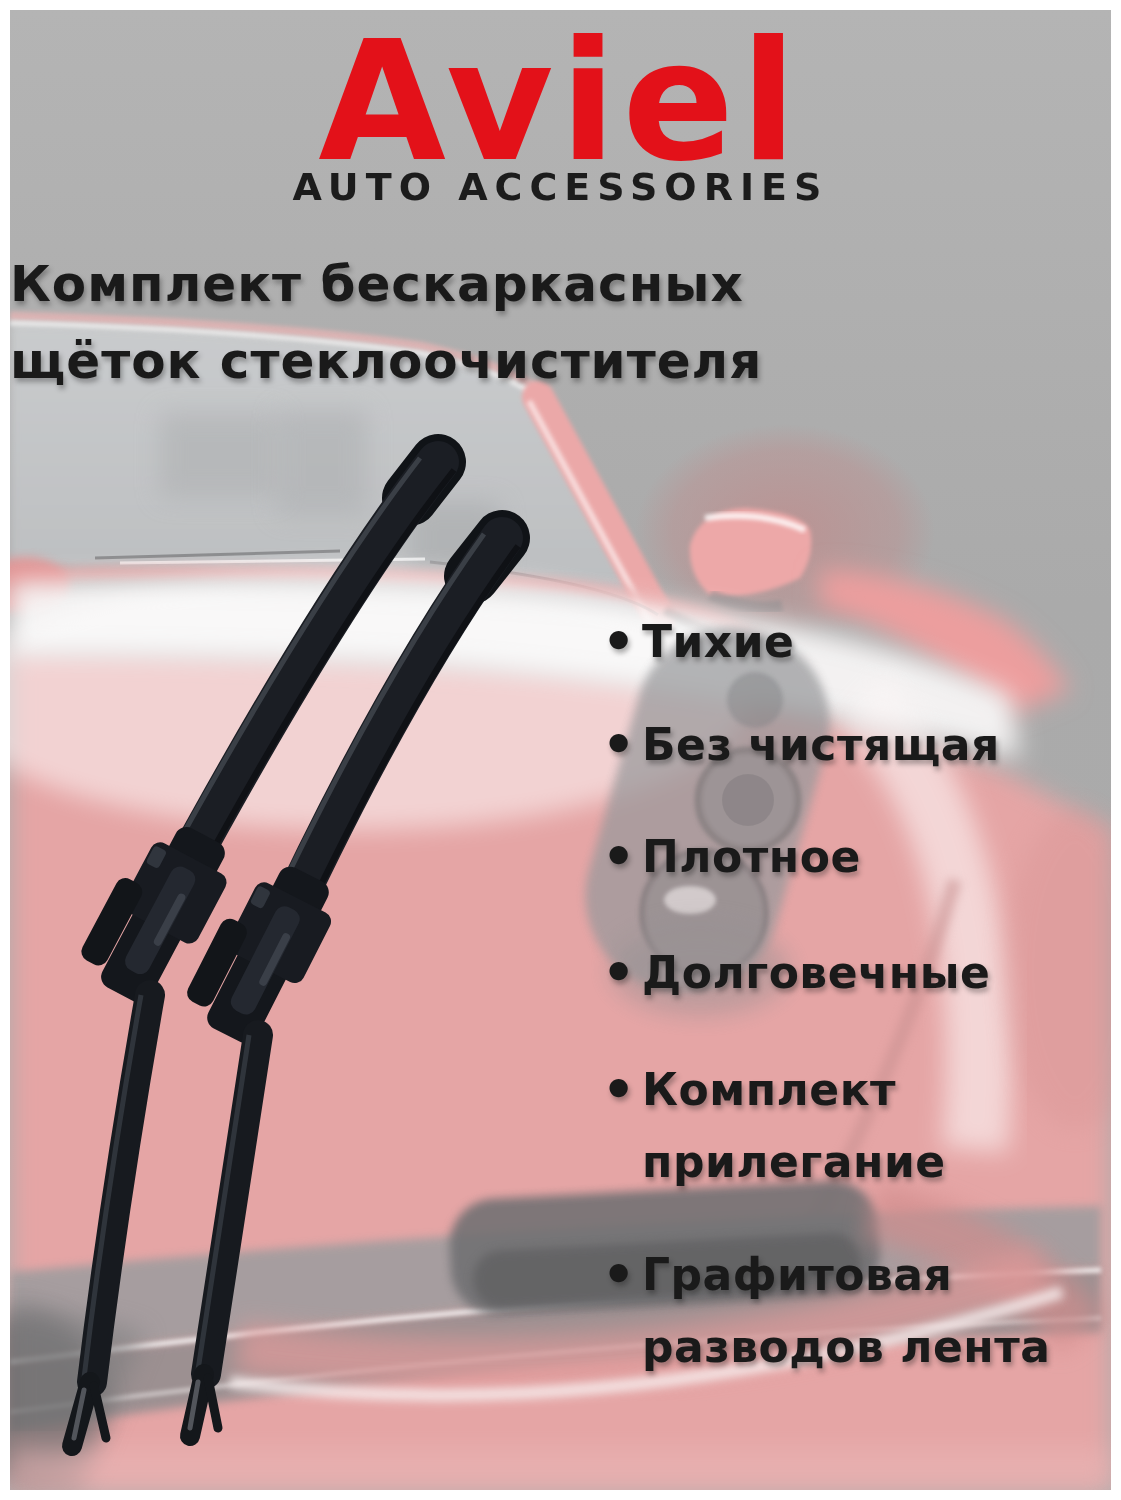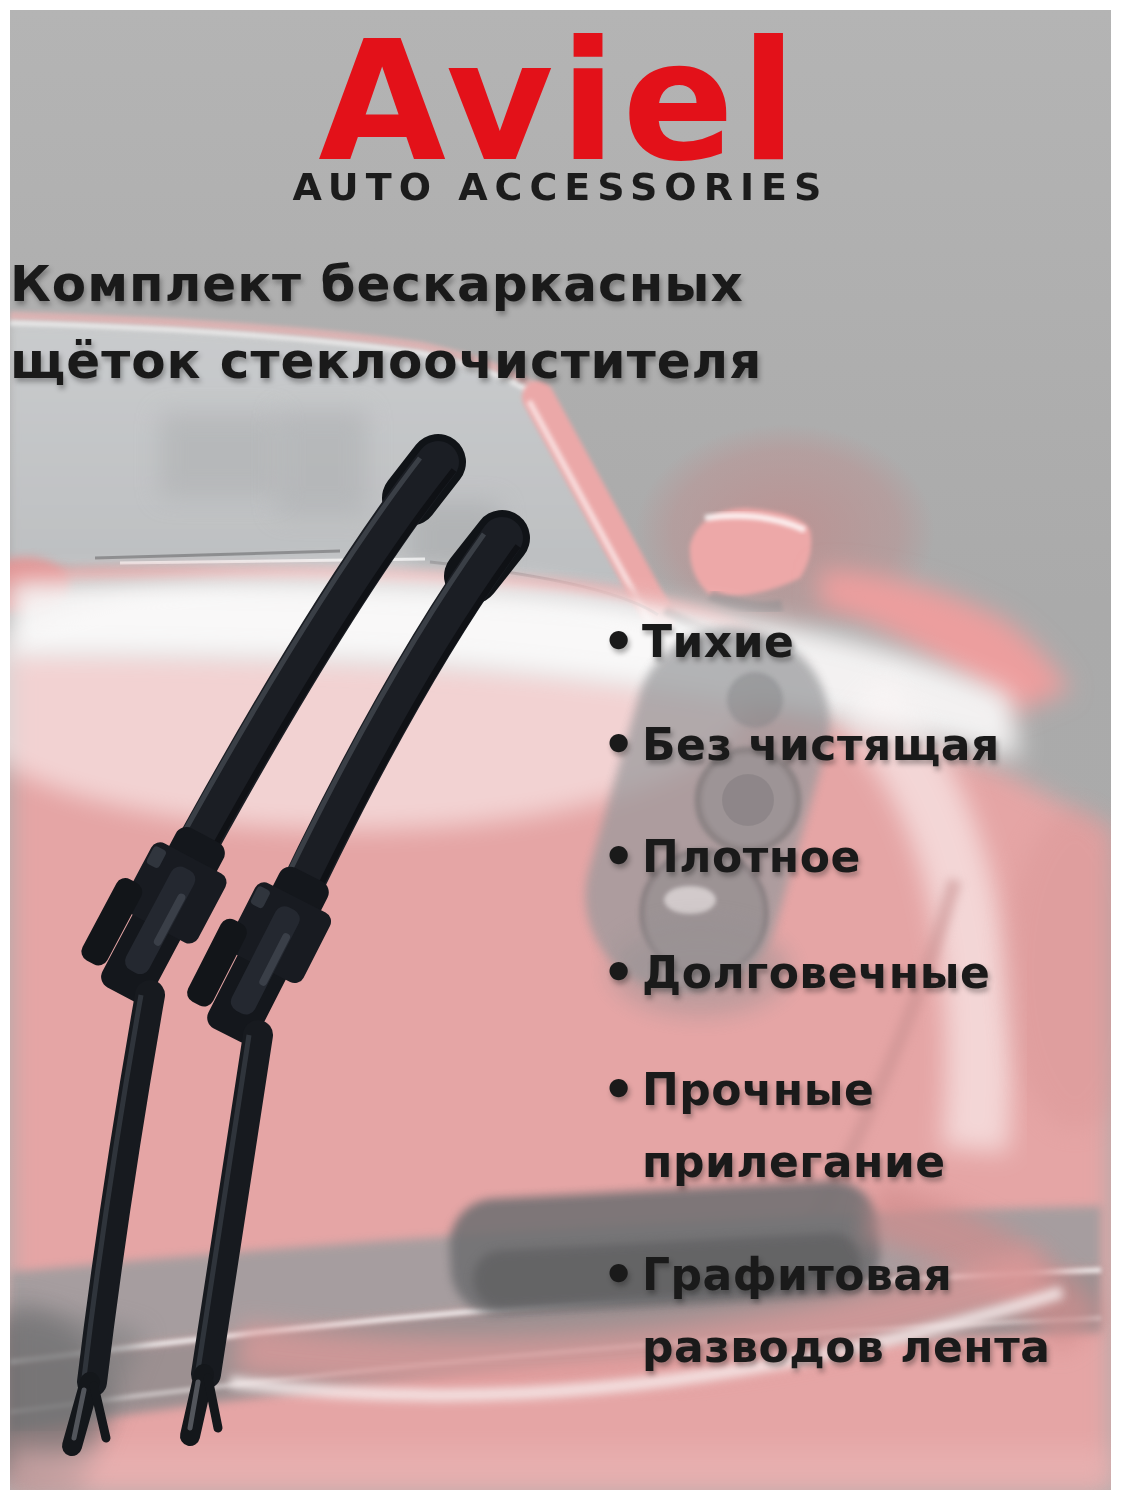--- a/index.html
+++ b/index.html
@@ -198,21 +198,21 @@
       <li class="feature" style="top:811px">
         <span class="dot">•</span>
         <span class="feature-text">Плотное</span>
       </li>
       <li class="feature" style="top:927px">
         <span class="dot">•</span>
         <span class="feature-text">Долговечные</span>
       </li>
       <li class="feature" style="top:1044px">
         <span class="dot">•</span>
-        <span class="feature-text">Прочные прилегание</span>
+        <span class="feature-text">Комплект прилегание</span>
       </li>
       <li class="feature" style="top:1229px">
         <span class="dot">•</span>
         <span class="feature-text">Графитовая разводов лента</span>
       </li>
     </ul>
 
   </div>
 </div>
 

